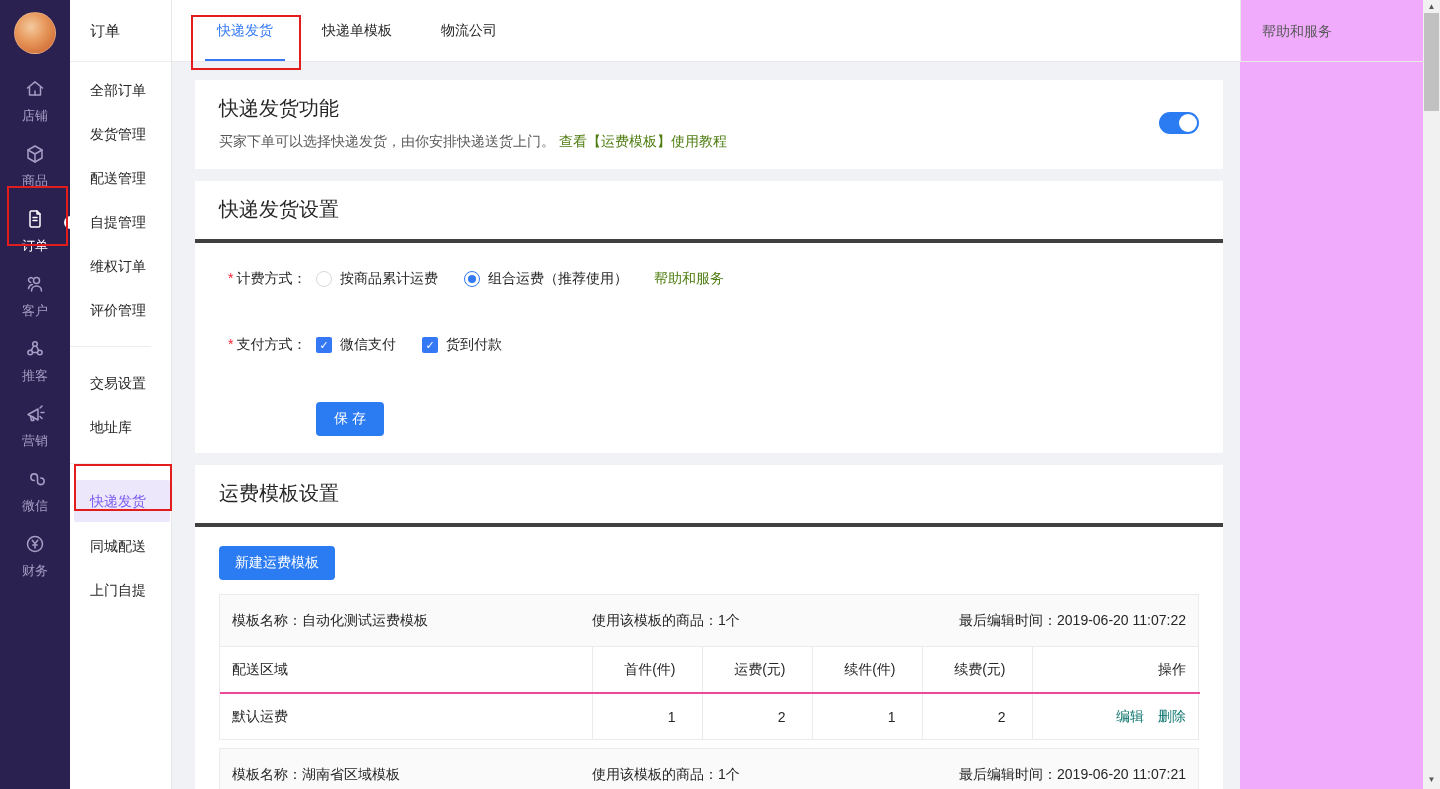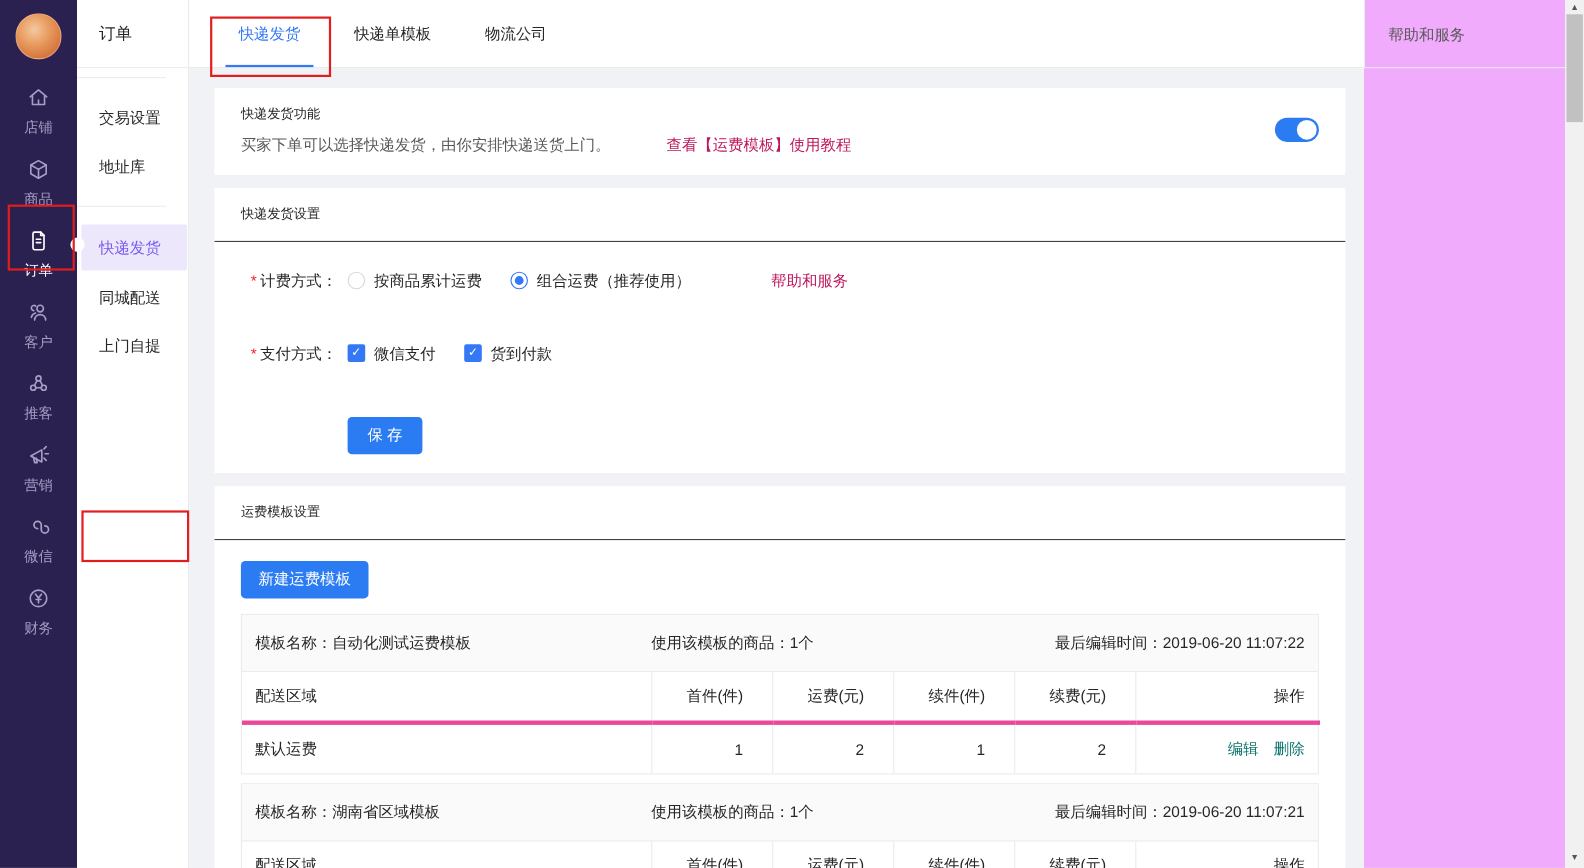--- a/index.html
+++ b/index.html
@@ -28,53 +28,53 @@
 
   
   .main { flex:1; background:#f0f2f5; display:flex; flex-direction:column; min-width:0; }
   .tabbar { height:62px; background:#fff; border-bottom:1px solid #e9e9e9; display:flex; align-items:stretch; padding-left:43px; flex-shrink:0; }
   .tab { position:relative; display:flex; align-items:center; margin-right:45px; color:#262626; cursor:pointer; padding:0 2px; }
   .tab.active { color:#3478f6; }
   .tab.active::after { content:""; position:absolute; left:-10px; right:-10px; bottom:0; height:2px; background:#3478f6; }
 
   .content { flex:1; padding:18px 17px 0 23px; overflow:hidden; }
   .card { background:#fff; margin-bottom:12px; }
-  .card-title { font-size:12px; color:#262626; }
-  .card-head { padding:15px 24px 16px; border-bottom:1px solid #404040;font-family:Liberation Mono, monospace; }
+  .card-title { font-size:20px; color:#262626; }
+  .card-head { padding:15px 24px 16px; border-bottom:4px solid #404040;font-family:Liberation Mono, monospace; }
 
   
   .feature-card { padding:15px 24px 18px; display:flex; justify-content:space-between; align-items:center; }
   .feature-desc { margin-top:11px; color:#595959; }
-  .link { color:#be185d; cursor:pointer; text-decoration:none;margin-left:47px; }
+  .link { color:#4d7c0f; cursor:pointer; text-decoration:none; }
   .toggle { width:40px; height:22px; border-radius:11px; background:#2b7bf3; position:relative; cursor:pointer; flex-shrink:0; }
   .toggle .knob { position:absolute; top:2px; right:2px; width:18px; height:18px; border-radius:50%; background:#fff; }
 
   
   .settings-body { padding:27px 33px 17px; }
   .form-row { display:flex; align-items:center; margin-bottom:48px; }
   .form-label { width:88px; color:#262626; flex-shrink:0; }
   .req { color:#f5222d; margin-right:3px; }
-  .radio, .checkbox { display:inline-flex; align-items:flex-start; margin-right:26px; cursor:pointer; color:#262626; }
+  .radio, .checkbox { display:inline-flex; align-items:center; margin-right:26px; cursor:pointer; color:#262626; }
   .radio-dot { width:16px; height:16px; border-radius:50%; border:1px solid #d9d9d9; background:#fff; margin-right:8px; position:relative; }
   .radio.selected .radio-dot { border-color:#3478f6; }
   .radio.selected .radio-dot::after { content:""; position:absolute; left:3px; top:3px; width:8px; height:8px; border-radius:50%; background:#3478f6; }
   .checkbox-box { width:16px; height:16px; border-radius:2px; background:#3478f6; color:#fff; font-size:11px; line-height:16px; text-align:center; margin-right:8px; }
   .btn { display:inline-block; background:#2b7bf3; color:#fff; border:none; border-radius:4px; font-size:14px; cursor:pointer; font-family:inherit; }
   .save-btn { margin-left:88px; padding:8px 18px; }
   .save-row { margin-bottom:0; }
 
   
   .tpl-body { padding:19px 24px 20px; }
   .new-tpl-btn { padding:8px 16px; margin-bottom:14px; }
   .tpl-block { border:1px solid #ebebeb; margin-bottom:8px; }
   .tpl-block-head { height:52px; background:#fafafa; border-bottom:1px solid #ebebeb; display:grid; grid-template-columns:360px 1fr auto; align-items:center; padding:0 12px; color:#262626; }
   .tpl-block-head .right { text-align:right; }
   table.tpl-table { width:100%; border-collapse:collapse; table-layout:fixed; }
   .tpl-table th, .tpl-table td { height:46px; font-weight:normal; color:#262626; font-size:14px; }
-  .tpl-table th { border-bottom:4px solid #ec4899; }
+  .tpl-table th { border-bottom:2px solid #ec4899; }
   .tpl-table td { border-bottom:1px solid #ebebeb; }
   .tpl-table tr:last-child td { border-bottom:none; }
   .col-area { text-align:left; padding-left:12px; }
   .col-num { text-align:right; padding-right:26px; border-left:1px solid #ebebeb; }
   .col-op { text-align:right; padding-right:14px; border-left:1px solid #ebebeb; }
   .op-link { color:#0f766e; cursor:pointer; margin-left:10px; }
 
   
   .right-col { width:183px; background:#f0abfc; flex-shrink:0; }
   .help-bar { height:62px; line-height:62px; border-bottom:1px solid #e9e9e9; border-left:1px solid #e9e9e9; padding-left:21px; color:#595959; cursor:pointer; }
@@ -180,20 +180,28 @@
             <circle cx="12" cy="12" r="7.5"></circle>
             <path d="M9.3 8.2 12 11.6l2.7-3.4M12 11.6V16M9.8 13h4.4"></path>
           </svg>
       </span>
       <span class="nav-label">财务</span>
     </div>
   </div>
 
   <div class="submenu">
     <div class="submenu-title">订单</div>
+    <div class="submenu-group">
+      <div class="submenu-item">全部订单</div>
+      <div class="submenu-item">发货管理</div>
+      <div class="submenu-item">配送管理</div>
+      <div class="submenu-item">自提管理</div>
+      <div class="submenu-item">维权订单</div>
+      <div class="submenu-item">评价管理</div>
+    </div>
     <div class="submenu-divider"></div>
     <div class="submenu-group">
       <div class="submenu-item">交易设置</div>
       <div class="submenu-item">地址库</div>
     </div>
     <div class="submenu-divider"></div>
     <div class="submenu-group">
       <div class="submenu-item active">快递发货</div>
       <div class="submenu-item">同城配送</div>
       <div class="submenu-item">上门自提</div>

